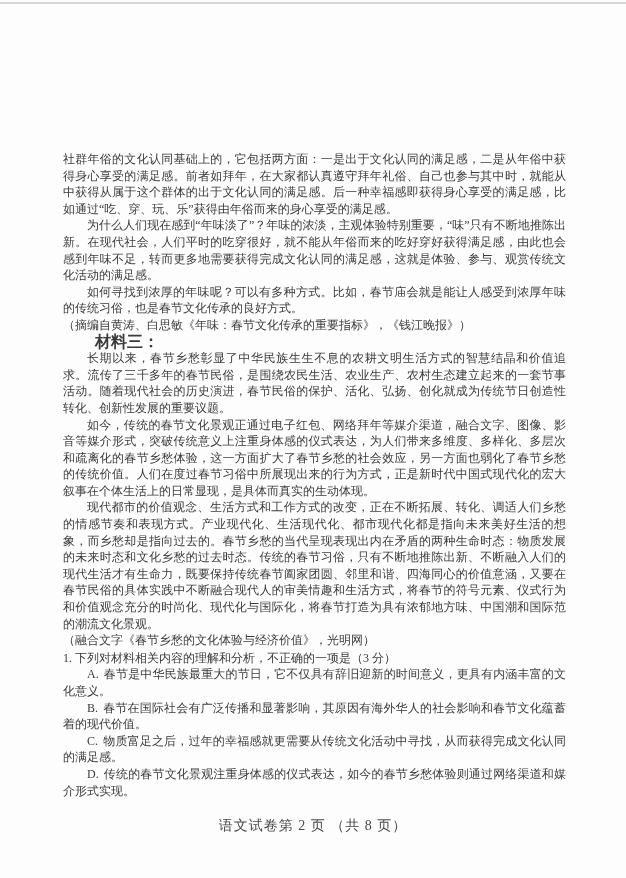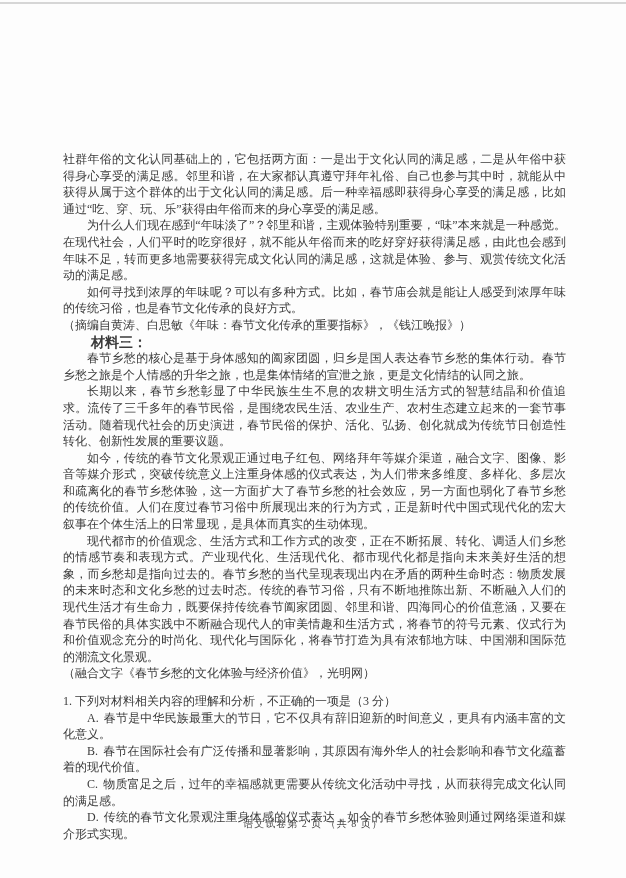--- a/index.html
+++ b/index.html
@@ -31,52 +31,51 @@
   .para{text-indent:2em;}
   .para.continuation{text-indent:0;}
   .citation{
     text-indent:0;
     text-align:left;
     padding-right:42px;
   }
   .material-heading{
     text-indent:2em;
     font-weight:bold;
-    font-family:Liberation Sans, sans-serif;
-    font-size:14px;
+    font-family:Liberation Serif, serif;
+    font-size:16px;
   }
   .question-stem{
     text-indent:0;
-    margin-top:11px;
+    margin-top:1px;
   }
   .option{text-indent:2em;}
   .opt-label{margin-right:5px;}
   .page-footer{
     position:absolute;
     left:0;top:817px;width:626px;
     text-align:center;
-    font-size:10px;
+    font-size:14px;
     color:#474747;
     letter-spacing:1px;
   }
 </style>
 </head>
 <body>
 
 <div class="page">
   <div class="scan-top-edge"></div>
 
   <main class="text-column">
-    <p class="para continuation">社群年俗的文化认同基础上的，它包括两方面：一是出于文化认同的满足感，二是从年俗中获得身心享受的满足感。邻里和谐，在大家都认真遵守拜年礼俗、自己也参与其中时，就能从中获得从属于这个群体的出于文化认同的满足感。后一种幸福感即获得身心享受的满足感，比如通过“吃、穿、玩、乐”获得由年俗而来的身心享受的满足感。</p>
-    <p class="para">为什么人们现在感到“年味淡了”？邻里和谐，主观体验特别重要，“味”本来就是一种感觉。在现代社会，人们平时的吃穿很好，就不能从年俗而来的吃好穿好获得满足感，由此也会感到年味不足，转而更多地需要获得完成文化认同的满足感，这就是体验、参与、观赏传统文化活动的满足感。</p>
+    <p class="para continuation">社群年俗的文化认同基础上的，它包括两方面：一是出于文化认同的满足感，二是从年俗中获得身心享受的满足感。前者如拜年，在大家都认真遵守拜年礼俗、自己也参与其中时，就能从中获得从属于这个群体的出于文化认同的满足感。后一种幸福感即获得身心享受的满足感，比如通过“吃、穿、玩、乐”获得由年俗而来的身心享受的满足感。</p>
+    <p class="para">为什么人们现在感到“年味淡了”？年味的浓淡，主观体验特别重要，“味”只有不断地推陈出新。在现代社会，人们平时的吃穿很好，就不能从年俗而来的吃好穿好获得满足感，由此也会感到年味不足，转而更多地需要获得完成文化认同的满足感，这就是体验、参与、观赏传统文化活动的满足感。</p>
     <p class="para">如何寻找到浓厚的年味呢？可以有多种方式。比如，春节庙会就是能让人感受到浓厚年味的传统习俗，也是春节文化传承的良好方式。</p>
     <p class="citation">（摘编自黄涛、白思敏《年味：春节文化传承的重要指标》，《钱江晚报》）</p>
 
     <p class="material-heading">材料三：</p>
-    <p class="para">春节乡愁的核心是基于身体感知的阖家团圆，归乡是国人表达春节乡愁的集体行动。春节乡愁之旅是个人情感的升华之旅，也是集体情绪的宣泄之旅，更是文化情结的认同之旅。</p>
     <p class="para">长期以来，春节乡愁彰显了中华民族生生不息的农耕文明生活方式的智慧结晶和价值追求。流传了三千多年的春节民俗，是围绕农民生活、农业生产、农村生态建立起来的一套节事活动。随着现代社会的历史演进，春节民俗的保护、活化、弘扬、创化就成为传统节日创造性转化、创新性发展的重要议题。</p>
     <p class="para">如今，传统的春节文化景观正通过电子红包、网络拜年等媒介渠道，融合文字、图像、影音等媒介形式，突破传统意义上注重身体感的仪式表达，为人们带来多维度、多样化、多层次和疏离化的春节乡愁体验，这一方面扩大了春节乡愁的社会效应，另一方面也弱化了春节乡愁的传统价值。人们在度过春节习俗中所展现出来的行为方式，正是新时代中国式现代化的宏大叙事在个体生活上的日常显现，是具体而真实的生动体现。</p>
     <p class="para">现代都市的价值观念、生活方式和工作方式的改变，正在不断拓展、转化、调适人们乡愁的情感节奏和表现方式。产业现代化、生活现代化、都市现代化都是指向未来美好生活的想象，而乡愁却是指向过去的。春节乡愁的当代呈现表现出内在矛盾的两种生命时态：物质发展的未来时态和文化乡愁的过去时态。传统的春节习俗，只有不断地推陈出新、不断融入人们的现代生活才有生命力，既要保持传统春节阖家团圆、邻里和谐、四海同心的价值意涵，又要在春节民俗的具体实践中不断融合现代人的审美情趣和生活方式，将春节的符号元素、仪式行为和价值观念充分的时尚化、现代化与国际化，将春节打造为具有浓郁地方味、中国潮和国际范的潮流文化景观。</p>
     <p class="citation">（融合文字《春节乡愁的文化体验与经济价值》，光明网）</p>
 
     <p class="question-stem">1. 下列对材料相关内容的理解和分析，不正确的一项是（3 分）</p>
     <p class="option">
       <span class="opt-label">A.</span><span>春节是中华民族最重大的节日，它不仅具有辞旧迎新的时间意义，更具有内涵丰富的文化意义。</span>
     </p>
     <p class="option">

